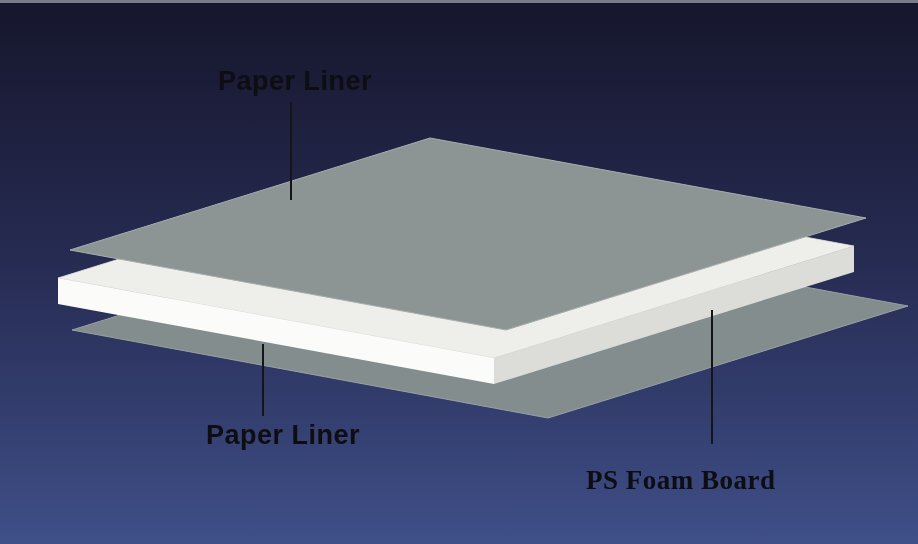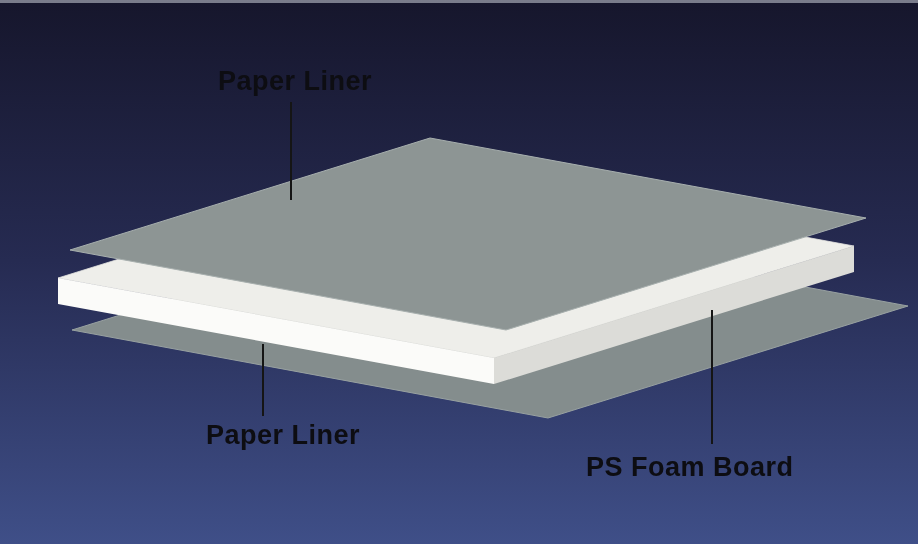--- a/index.html
+++ b/index.html
@@ -60,15 +60,15 @@
 
     <line x1="291" y1="102" x2="291" y2="200" stroke-width="2" stroke="#151515"></line>
     <line x1="263" y1="344" x2="263" y2="416" stroke-width="2" stroke="#151515"></line>
     <line x1="712" y1="310" x2="712" y2="444" stroke-width="2" stroke="#151515"></line>
   </svg>
 
   <div class="label" style="left:218px; top:66px;">Paper Liner</div>
 
   <div class="label" style="left:206px; top:420px;">Paper Liner</div>
 
-  <div class="label" style="left:586px; top:452px;">PS Foam Board</div>
+  <div class="label" style="left:586px; top:465px;font-family:Liberation Serif, serif;">PS Foam Board</div>
 
 </div>
 
 </body></html>

